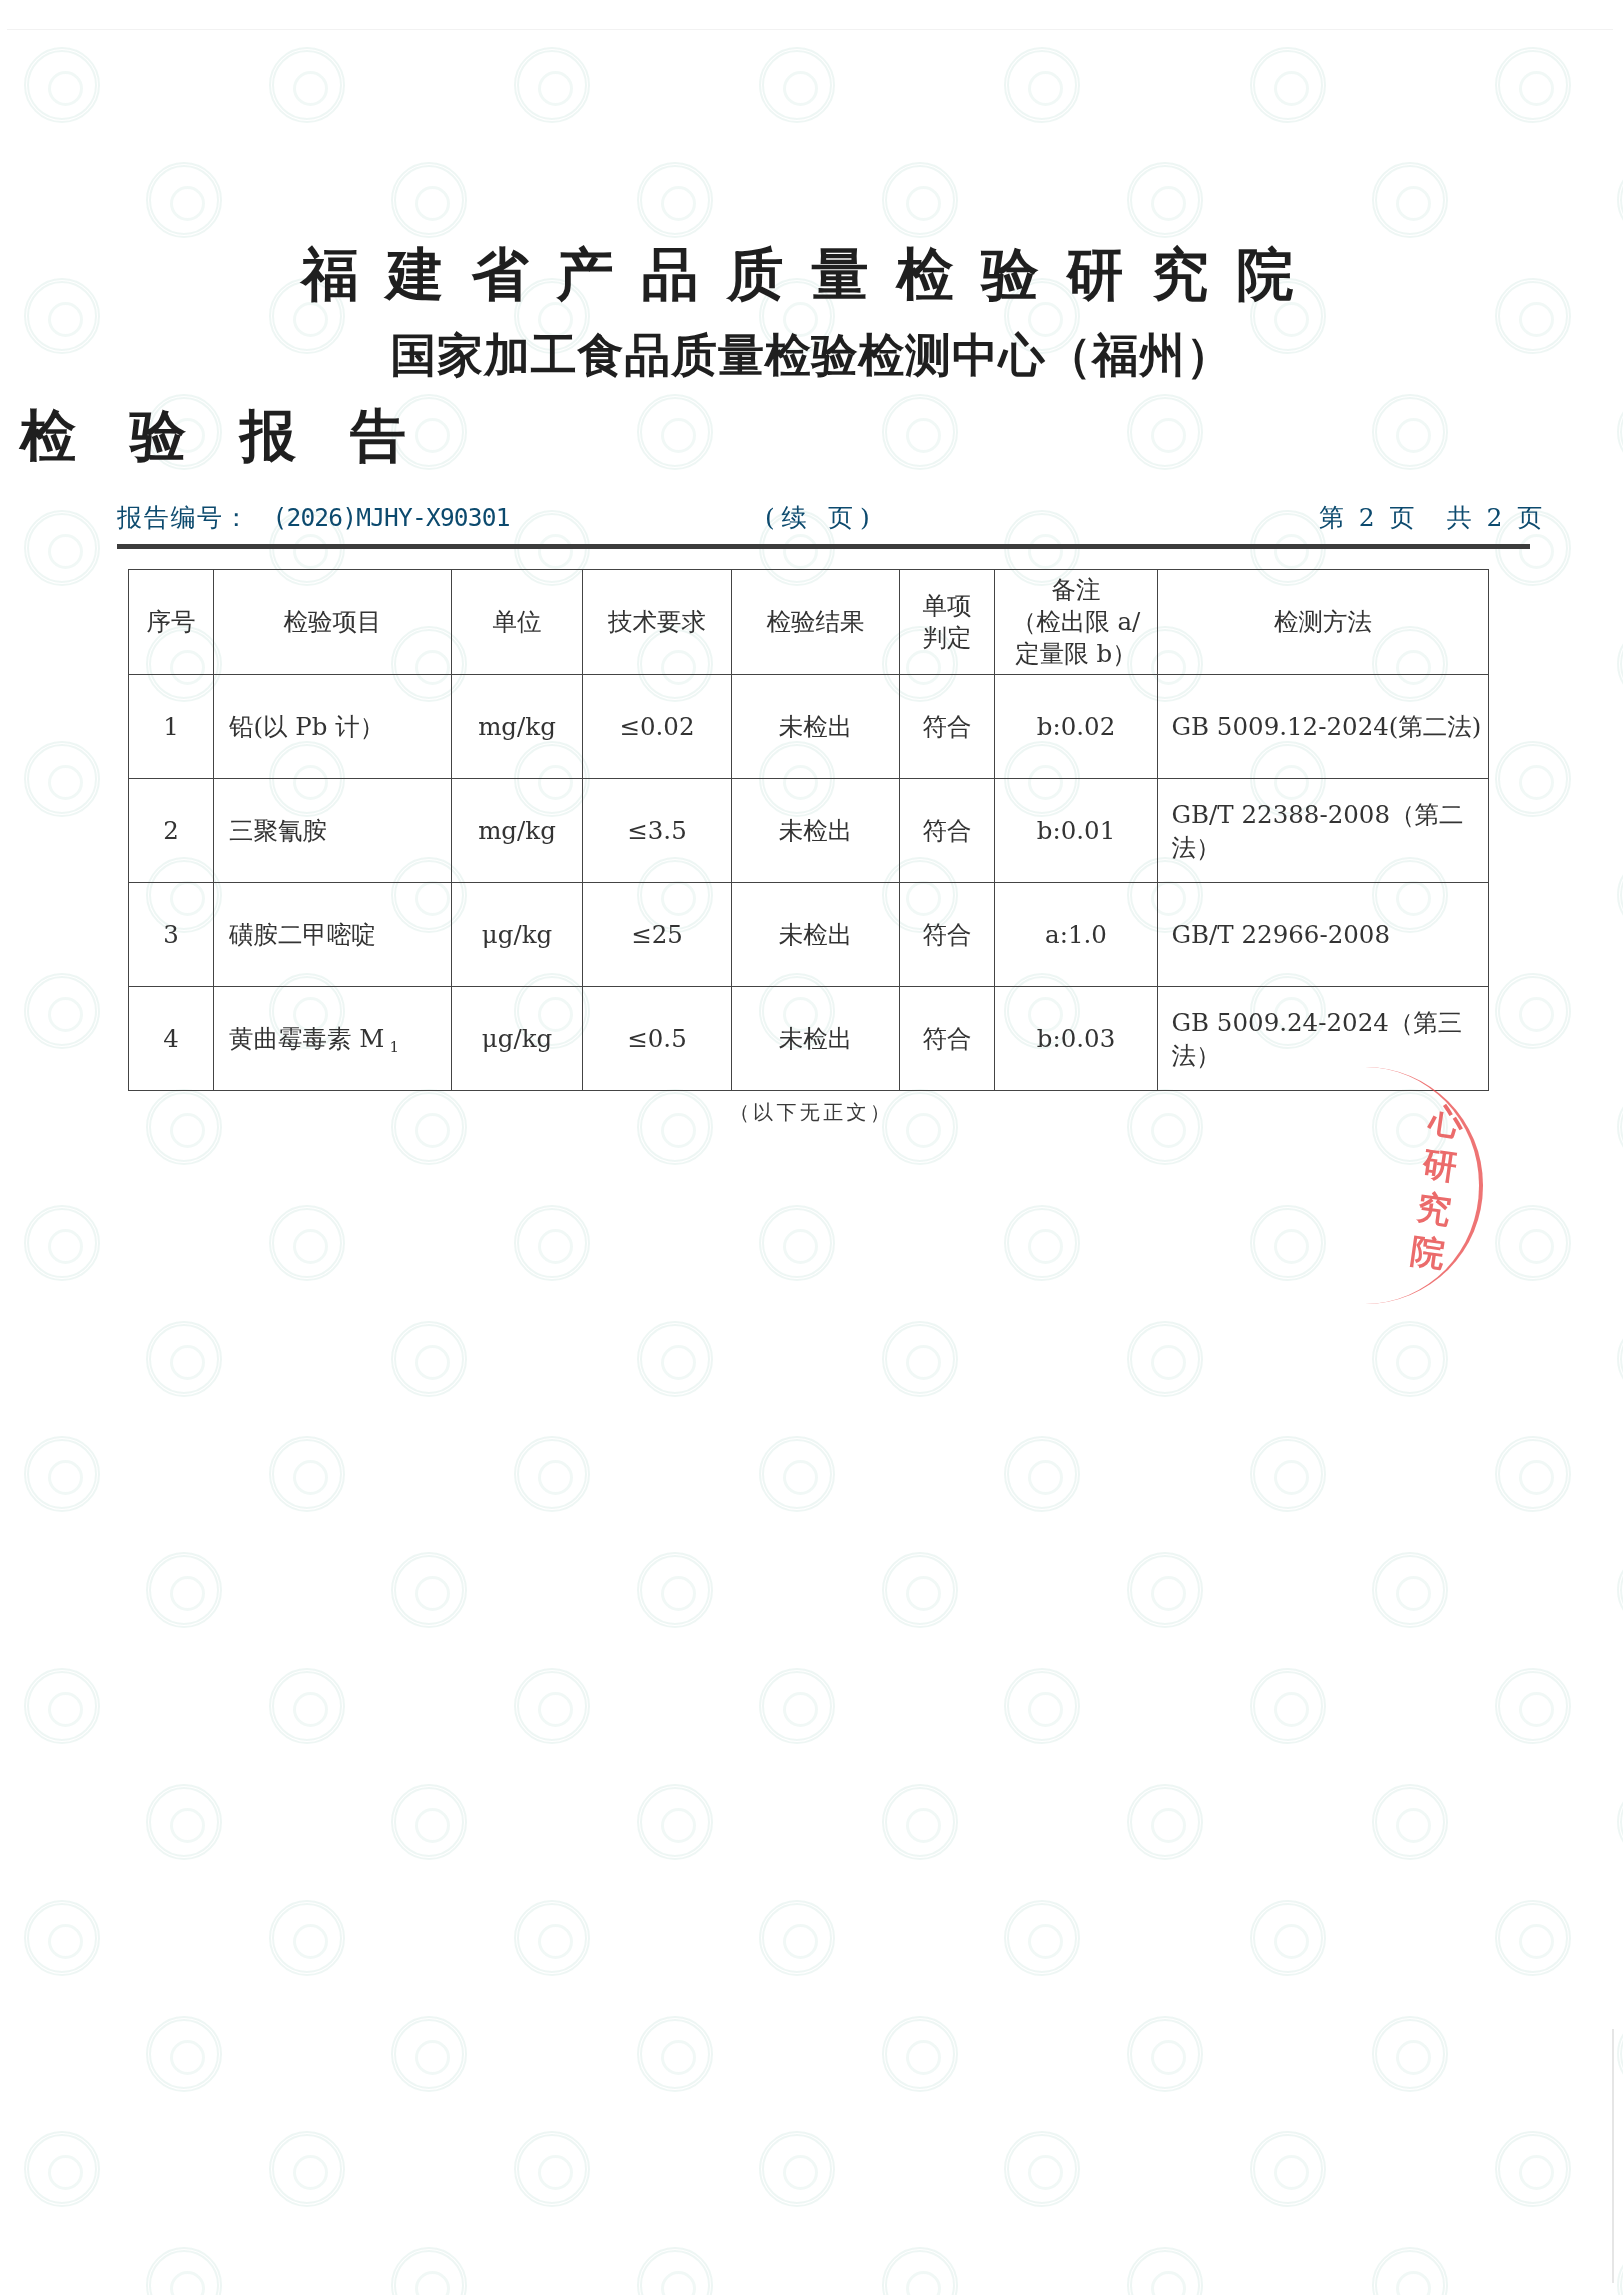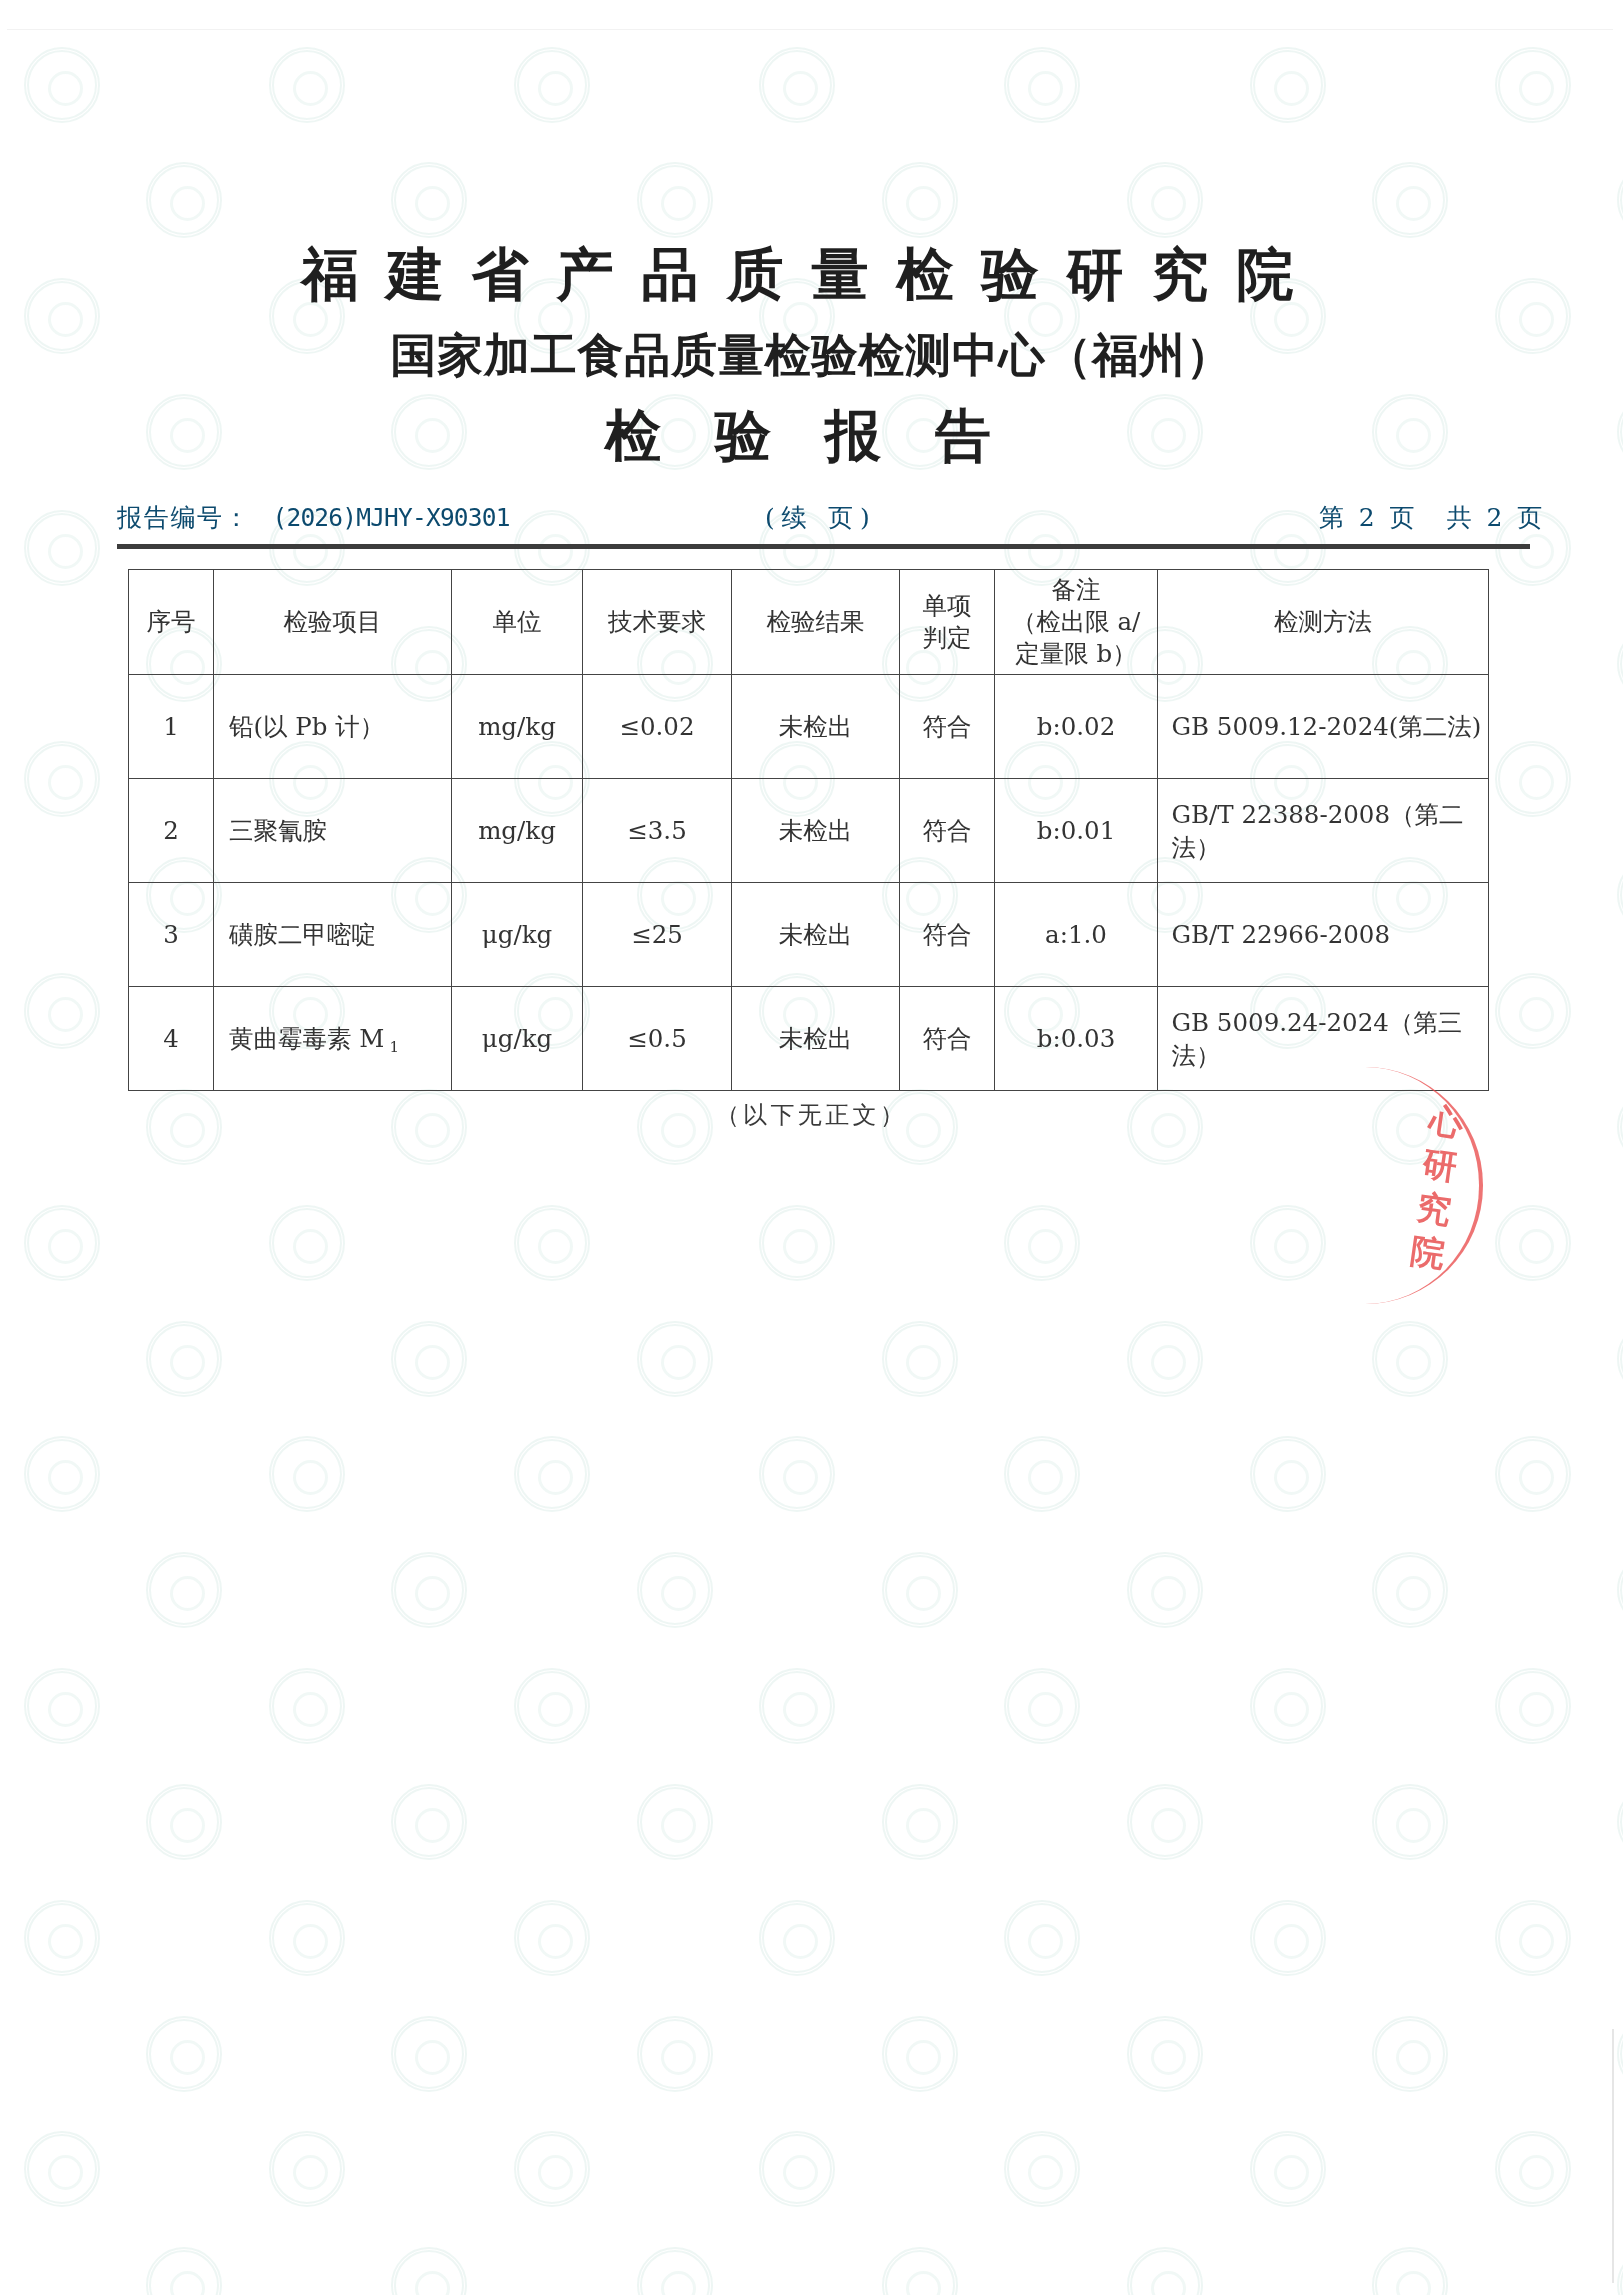--- a/index.html
+++ b/index.html
@@ -26,23 +26,23 @@
     position: absolute; left: 0; width: 1623px; top: 237px; text-align: center;
     font-family: "DejaVu Sans", "Liberation Sans", sans-serif; font-weight: bold;
     font-size: 57px; letter-spacing: 28px; color: #1f1f1f;
   }
   .title2 {
     position: absolute; left: 0; width: 1623px; top: 325px; text-align: center;
     font-family: "DejaVu Sans", "Liberation Sans", sans-serif; font-weight: bold;
     font-size: 46px; letter-spacing: 0.8px; color: #1f1f1f;
   }
   .title3 {
-    position: absolute; left: 0; width: 1623px; top: 399px; text-align: center;
+    position: absolute; left: 0; width: 1623px; top: 399px; text-align: left;
     font-family: Liberation Sans, sans-serif; font-weight: bold;
-    font-size: 56px; letter-spacing: 54px; color: #1f1f1f; padding-left: 27px; box-sizing: border-box;
+    font-size: 56px; letter-spacing: 54px; color: #1f1f1f; padding-left: 20px; box-sizing: border-box;
   }
 
   .meta-row { position: absolute; top: 501px; font-size: 25px; color: #0c4a6e; }
   .meta-left { left: 117px; }
   .meta-left .label { letter-spacing: 1.7px; }
   .meta-left .value { margin-left: 22px; font-family: "DejaVu Sans Mono", "Liberation Mono", monospace; font-size: 24.5px; letter-spacing: -0.8px; }
   .meta-center { left: 765px; letter-spacing: 6.8px; text-align: right; }
   .meta-right { left: 1319px; letter-spacing: 3.4px; }
   .meta-right .gap { display: inline-block; width: 29px; }
 
@@ -59,21 +59,21 @@
   }
   table.report tr.head { height: 105px; }
   table.report tr.body { height: 104px; }
   table.report th { line-height: 32px; }
   td.item { text-align: left !important; padding-left: 15px !important; }
   td.method { text-align: left !important; padding-left: 13.5px !important; }
   .sub { font-size: 15px; vertical-align: -5px; margin-left: 5px; }
 
   .footnote {
     position: absolute; left: 0; width: 1623px; top: 1099px; text-align: center;
-    font-size: 24px; letter-spacing: 3.4px; color: #3a3a3a;
+    font-size: 20px; letter-spacing: 3.4px; color: #3a3a3a;
   }
 
   .seal {
     position: absolute; left: 1272px; top: 1067px; width: 211px; height: 237px;
     border-right: 4.2px solid rgba(232, 70, 70, 0.75);
     border-radius: 0 118px 118px 0 / 0 118px 118px 0;
     box-sizing: border-box;
   }
   .seal-text {
     position: absolute; left: 1420px; top: 1099px; width: 37px;

